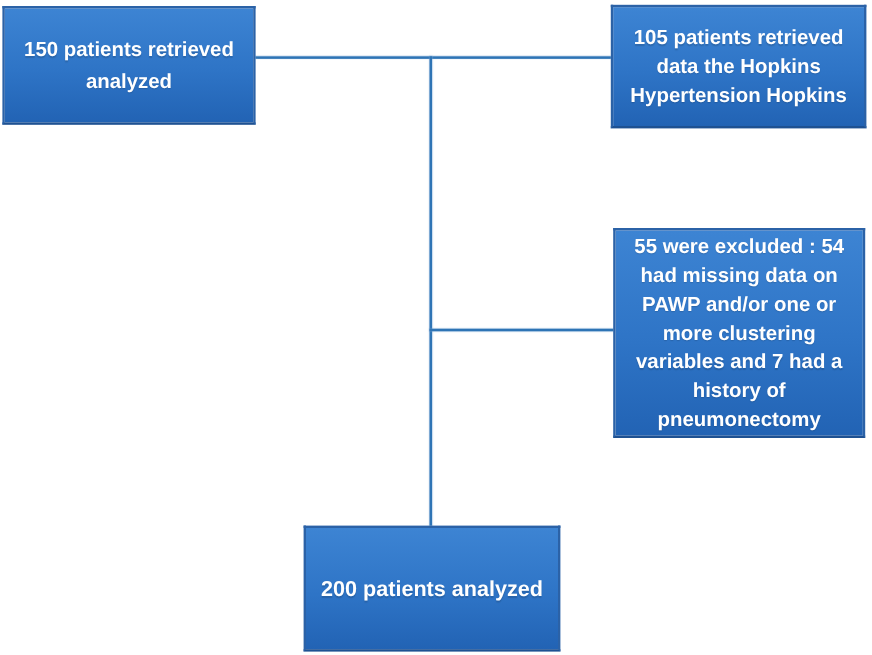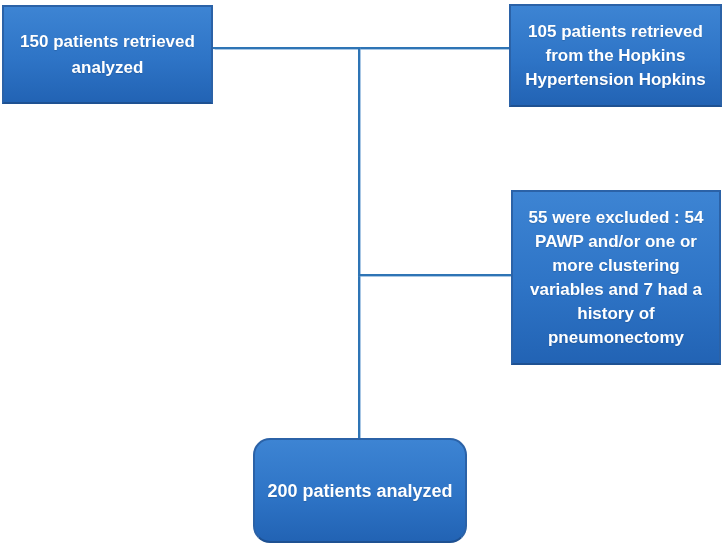--- a/index.html
+++ b/index.html
@@ -31,21 +31,21 @@
     flex-direction: column;
     justify-content: center;
     align-items: center;
     text-shadow: 0 1px 1px rgba(0,0,0,0.15);
   }
   .node .line { width: 100%; }
 
   #node-french   { left: 2px;   top: 5px;   width: 211px; height: 99px;  font-size: 17px; line-height: 26px; }
   #node-hopkins  { left: 509px; top: 4px;   width: 213px; height: 103px; font-size: 17px; line-height: 24px; }
   #node-excluded { left: 511px; top: 190px; width: 210px; height: 175px; font-size: 17px; line-height: 24px; justify-content: center; }
-  #node-analyzed { left: 253px; top: 438px; width: 214px; height: 105px; font-size: 18px; line-height: 24px; border-radius: 17px; }
+  #node-analyzed { left: 253px; top: 438px; width: 214px; height: 105px; font-size: 18px; line-height: 24px; }
 
   .connector {
     position: absolute;
     background: var(--line-color, #2e74b5);
     box-shadow: 0 0 1px 0.5px rgba(110,160,210,0.6);
   }
   #conn-top-horizontal   { left: 213px; top: 47px;  width: 296px; height: 2px; }
   #conn-vertical         { left: 358px; top: 47px;  width: 2px;   height: 391px; }
   #conn-excluded-branch  { left: 358px; top: 274px; width: 153px; height: 2px; }
 </style>
@@ -58,26 +58,27 @@
   <div class="connector" id="conn-vertical"></div>
   <div class="connector" id="conn-excluded-branch"></div>
 
   <div class="node" id="node-french">
     <div class="line">150 patients retrieved</div>
     <div class="line">analyzed</div>
   </div>
 
   <div class="node" id="node-hopkins">
     <div class="line">105 patients retrieved</div>
-    <div class="line">from the Hopkins</div>
+    <div class="line">data the Hopkins</div>
     <div class="line">Hypertension Hopkins</div>
   </div>
 
   <div class="node" id="node-excluded">
     <div class="line">55 were excluded : 54</div>
+    <div class="line">had missing data on</div>
     <div class="line">PAWP and/or one or</div>
     <div class="line">more clustering</div>
     <div class="line">variables and 7 had a</div>
     <div class="line">history of</div>
     <div class="line">pneumonectomy</div>
   </div>
 
   <div class="node" id="node-analyzed">
     <div class="line">200 patients analyzed</div>
   </div>

